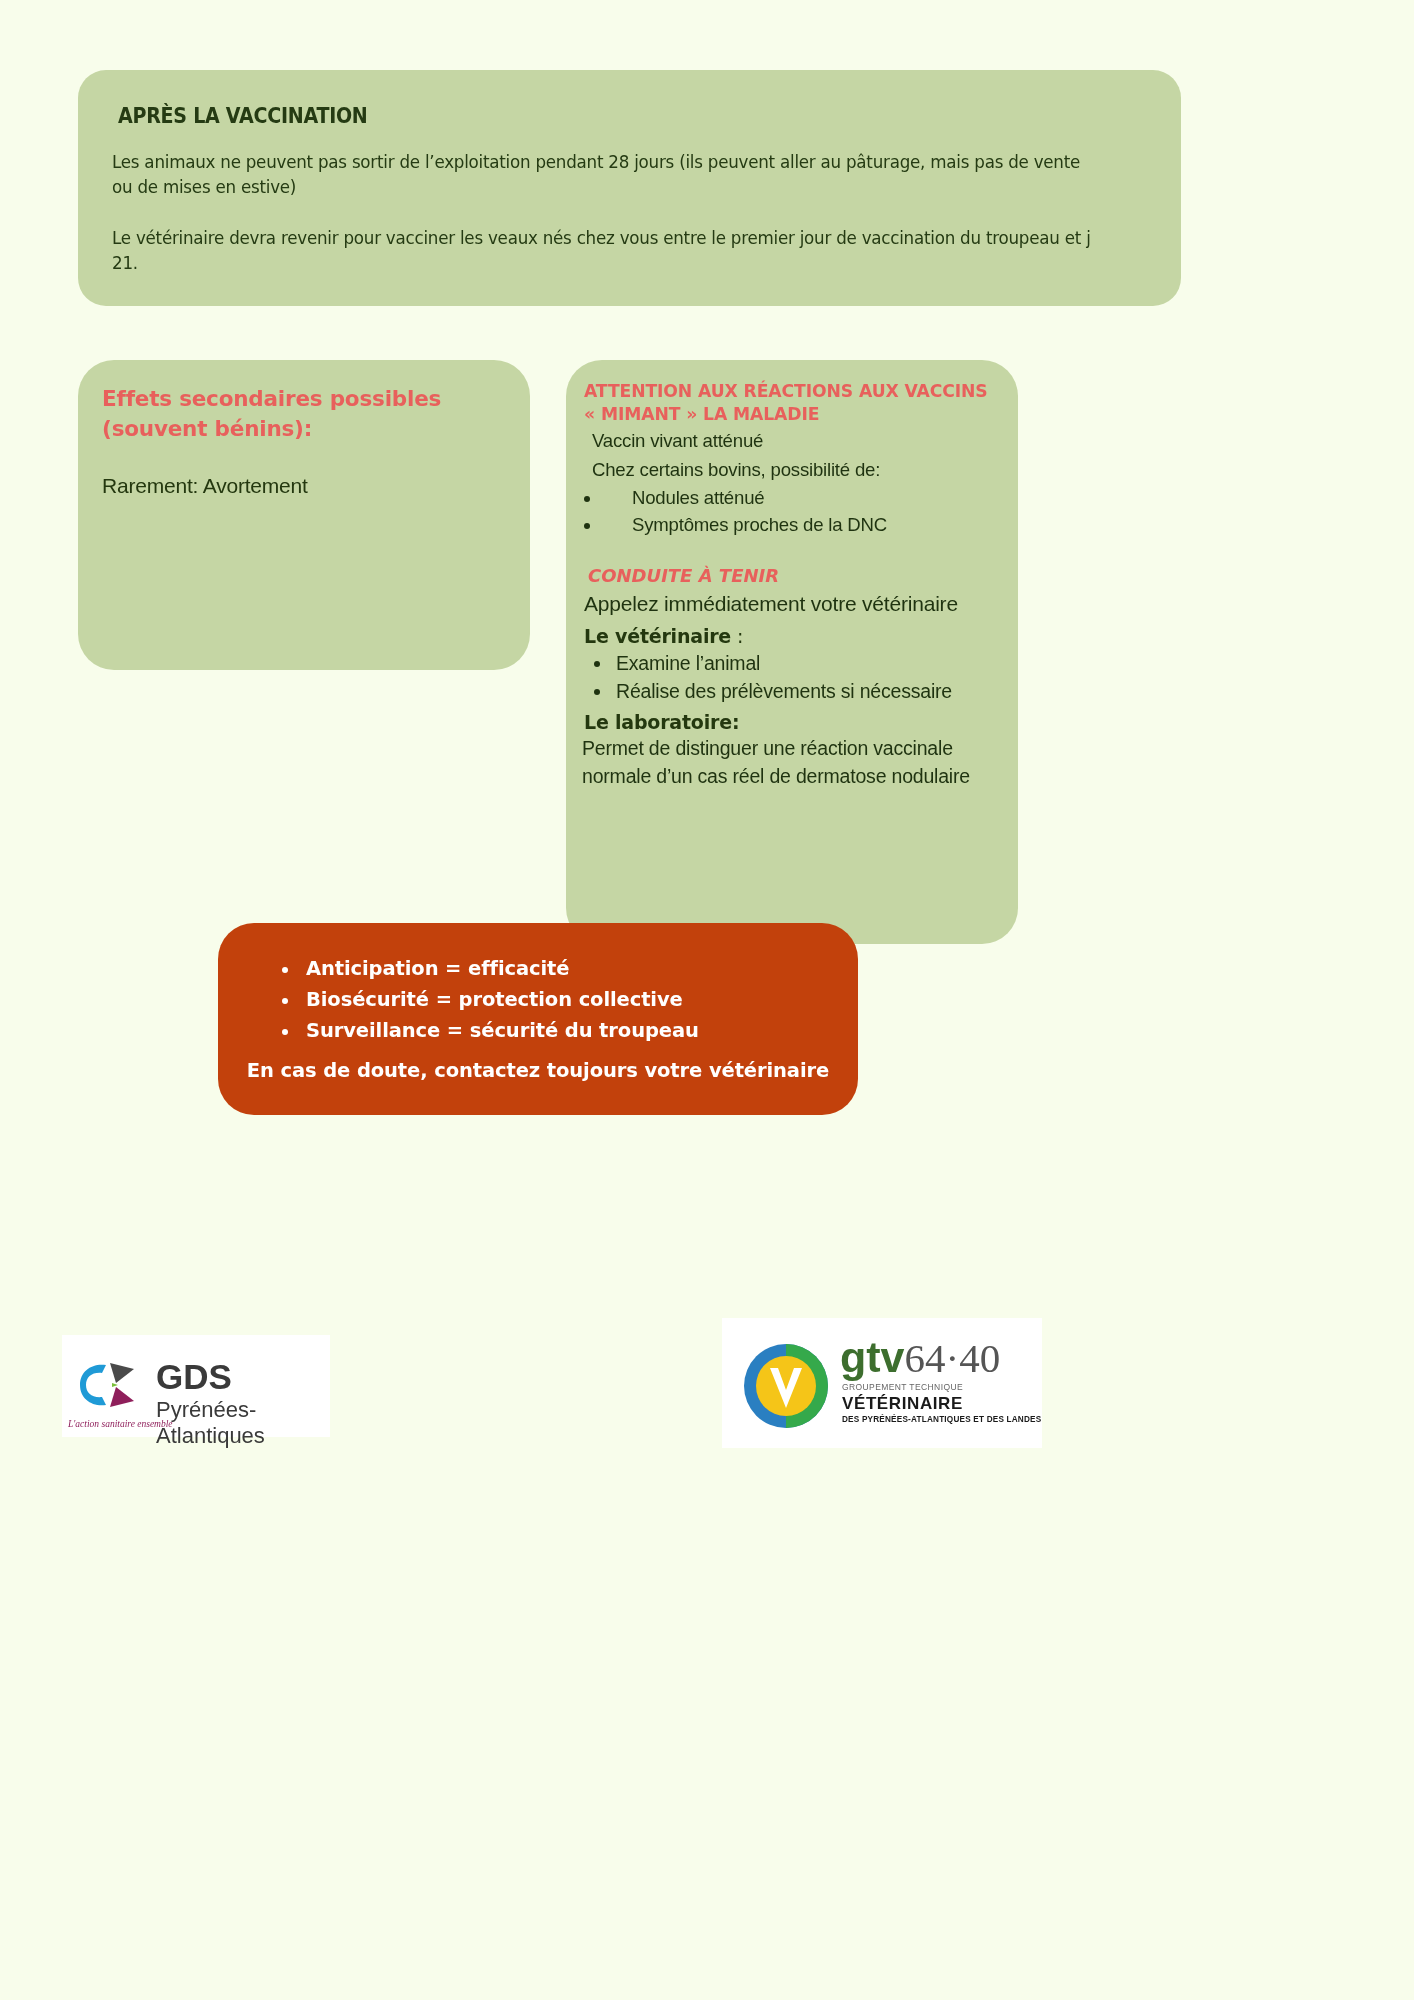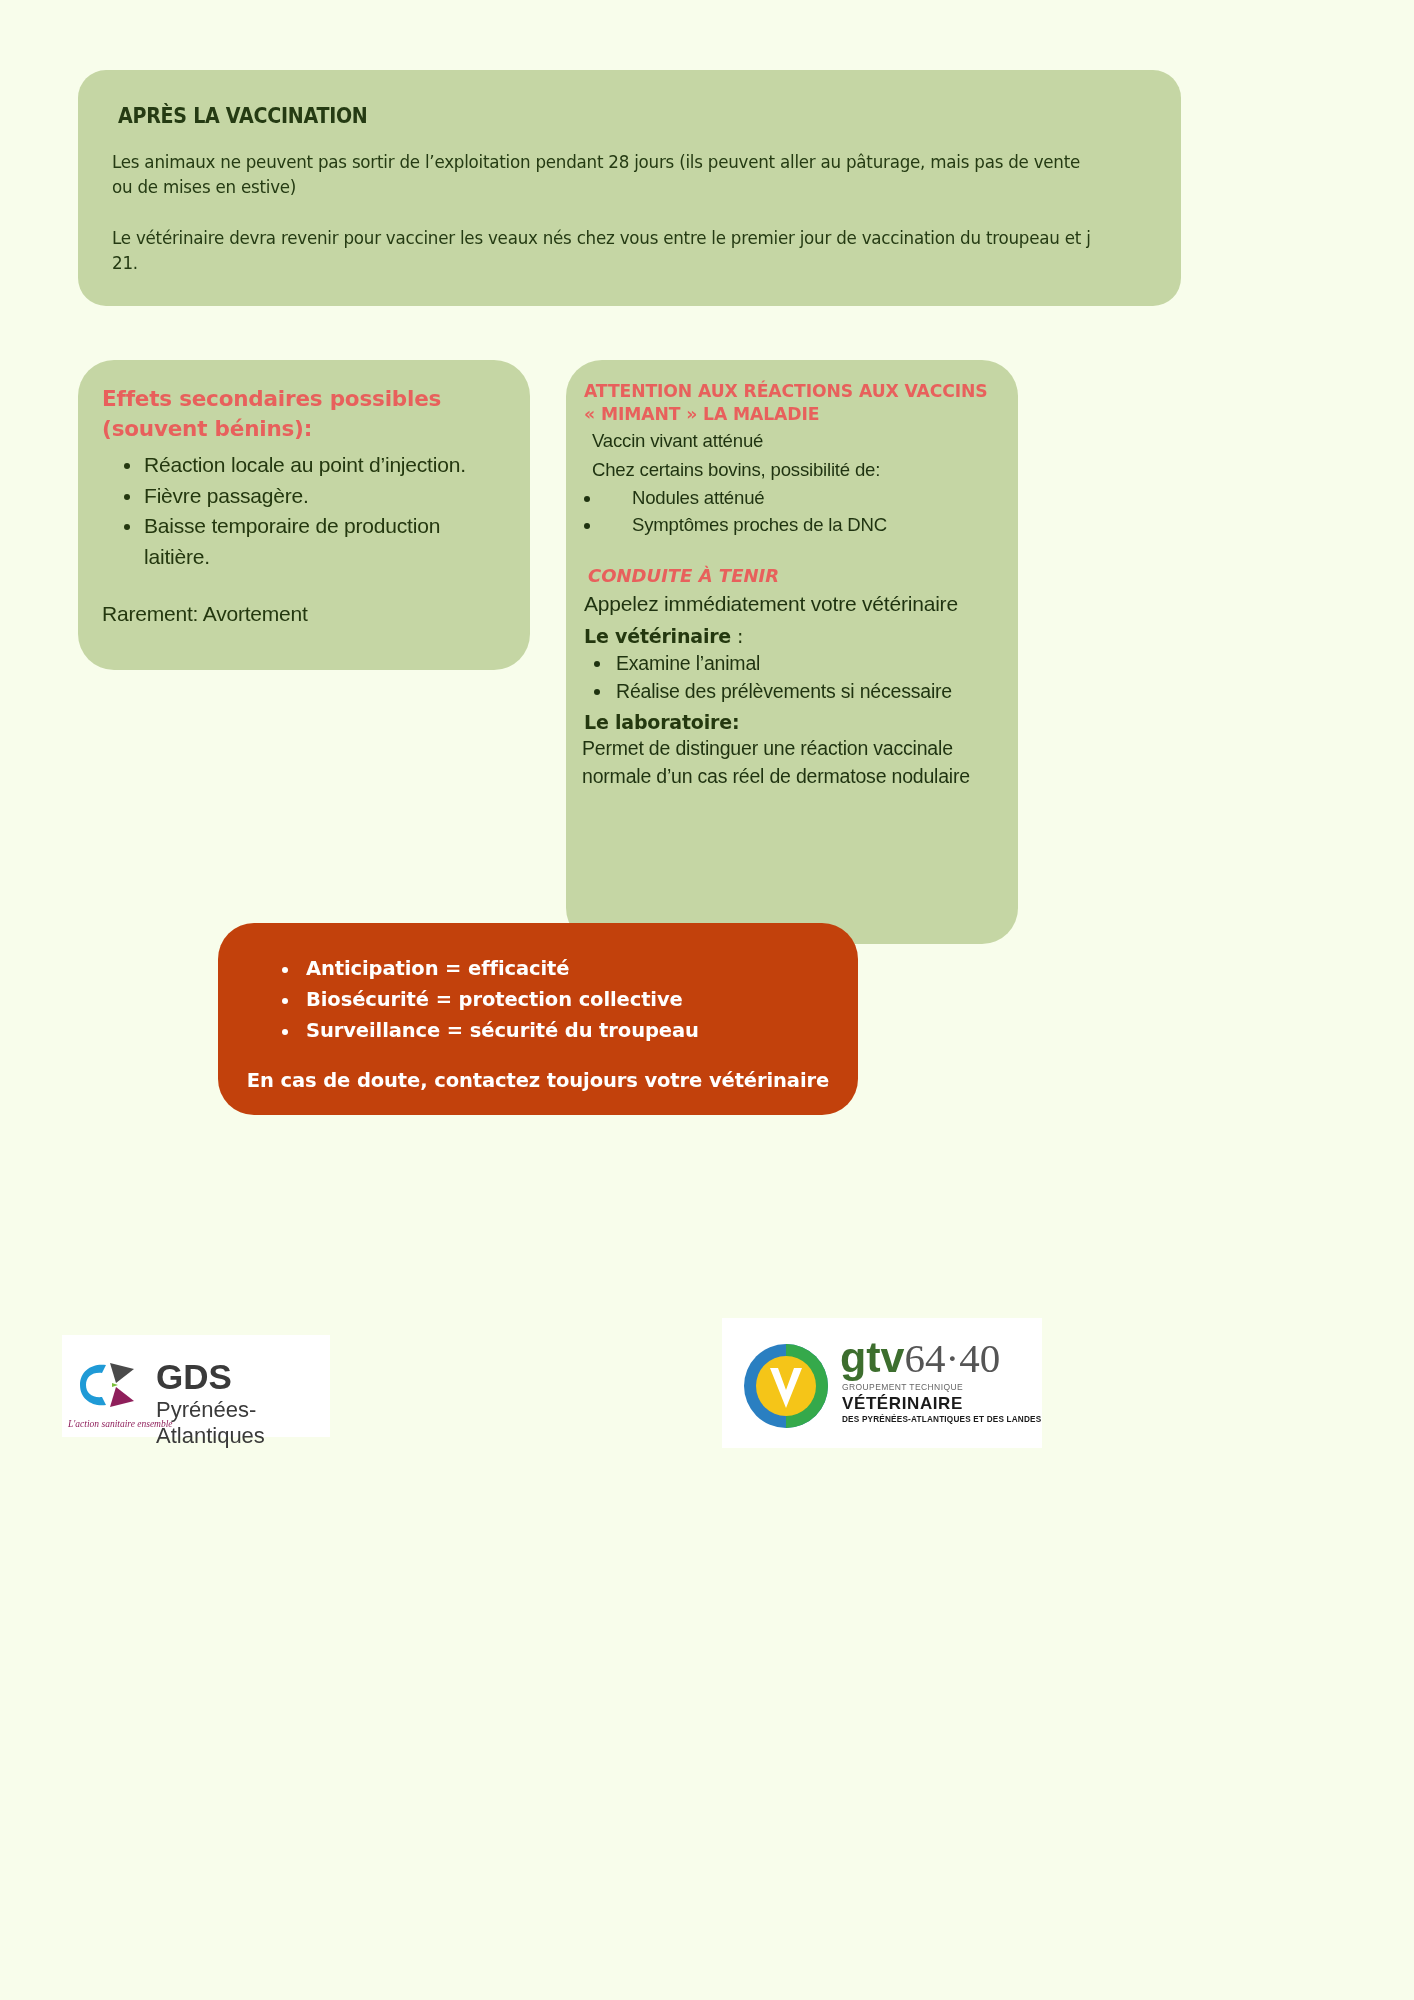--- a/index.html
+++ b/index.html
@@ -246,21 +246,21 @@
     height: 6px;
     border-radius: 50%;
     background: #ffffff;
   }
   #box-resume .footer-line {
     font-family: "DejaVu Sans", sans-serif;
     font-weight: 700;
     font-size: 19.5px;
     line-height: 1.6;
     text-align: center;
-    margin-top: 18px;
+    margin-top: 8px;
     letter-spacing: -0.1px;
   }
 
   
   #logo-gds {
     position: absolute;
     left: 62px;
     top: 1335px;
     width: 268px;
     height: 102px;
@@ -368,25 +368,20 @@
 <div class="page">
 
   <section class="card" id="card-apres">
     <div class="card-title">APRÈS LA VACCINATION</div>
     <p class="para">Les animaux ne peuvent pas sortir de l’exploitation pendant 28 jours (ils peuvent aller au pâturage, mais pas de vente ou de mises en estive)</p>
     <p class="para second">Le vétérinaire devra revenir pour vacciner les veaux nés chez vous entre le premier jour de vaccination du troupeau et j 21.</p>
   </section>
 
   <section class="card" id="card-effets">
     <div class="heading">Effets secondaires possibles (souvent bénins):</div>
-    <ul>
-      <li>Réaction locale au point d’injection.</li>
-      <li>Fièvre passagère.</li>
-      <li>Baisse temporaire de production laitière.</li>
-    </ul>
     <p class="rare">Rarement:  Avortement</p>
   </section>
 
   <section class="card" id="card-attention">
     <div class="att-title">ATTENTION AUX RÉACTIONS AUX VACCINS « MIMANT » LA MALADIE</div>
     <div class="line">Vaccin vivant atténué</div>
     <div class="line">Chez certains bovins, possibilité de:</div>
     <ul class="dots">
       <li>Nodules atténué</li>
       <li>Symptômes proches de la DNC</li>

